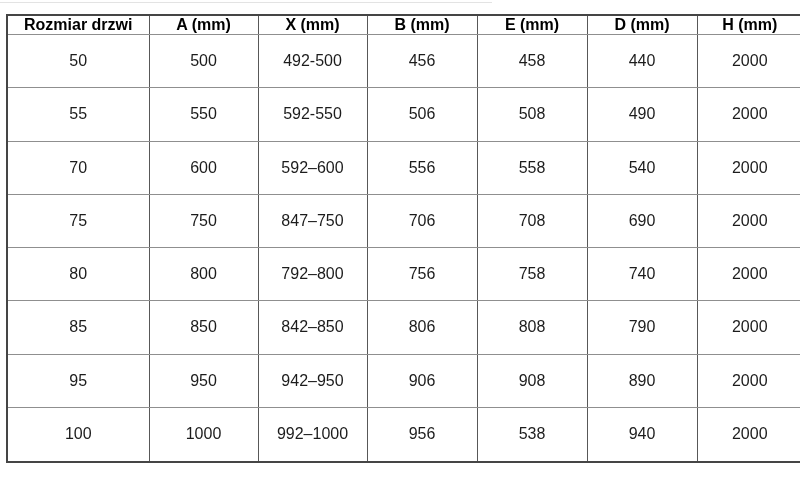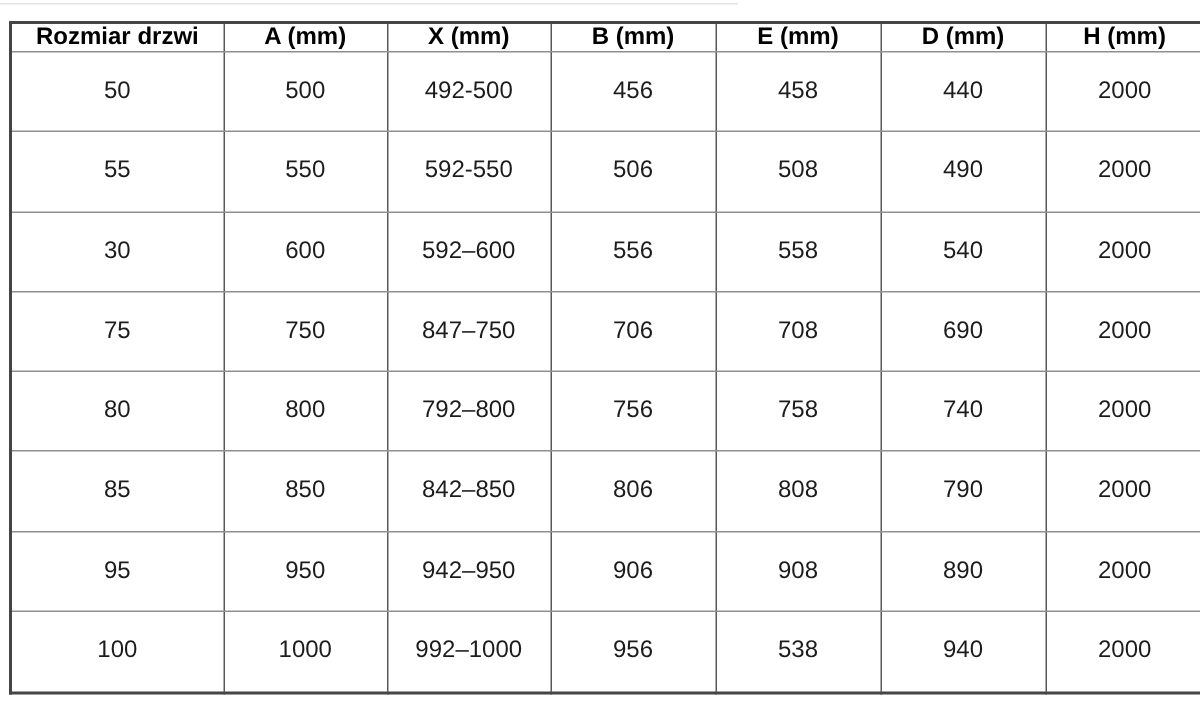--- a/index.html
+++ b/index.html
@@ -95,21 +95,21 @@
       <tr>
         <td>55</td>
         <td>550</td>
         <td>592-550</td>
         <td>506</td>
         <td>508</td>
         <td>490</td>
         <td>2000</td>
       </tr>
       <tr>
-        <td>30</td>
+        <td>70</td>
         <td>600</td>
         <td>592–600</td>
         <td>556</td>
         <td>558</td>
         <td>540</td>
         <td>2000</td>
       </tr>
       <tr>
         <td>75</td>
         <td>750</td>

